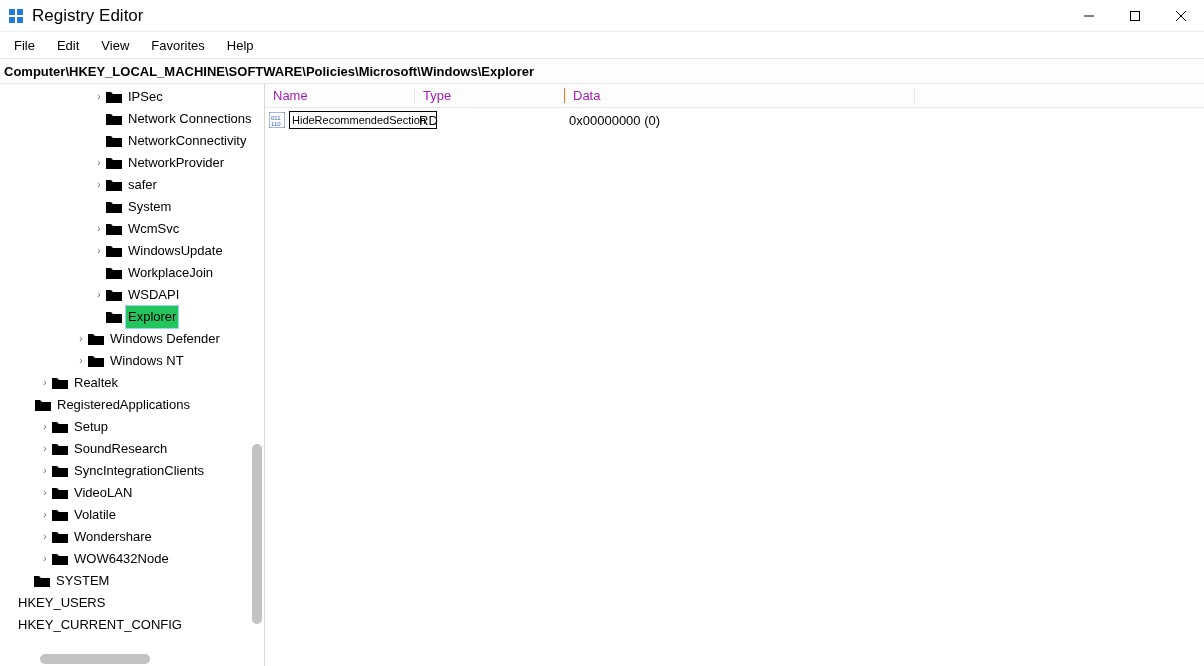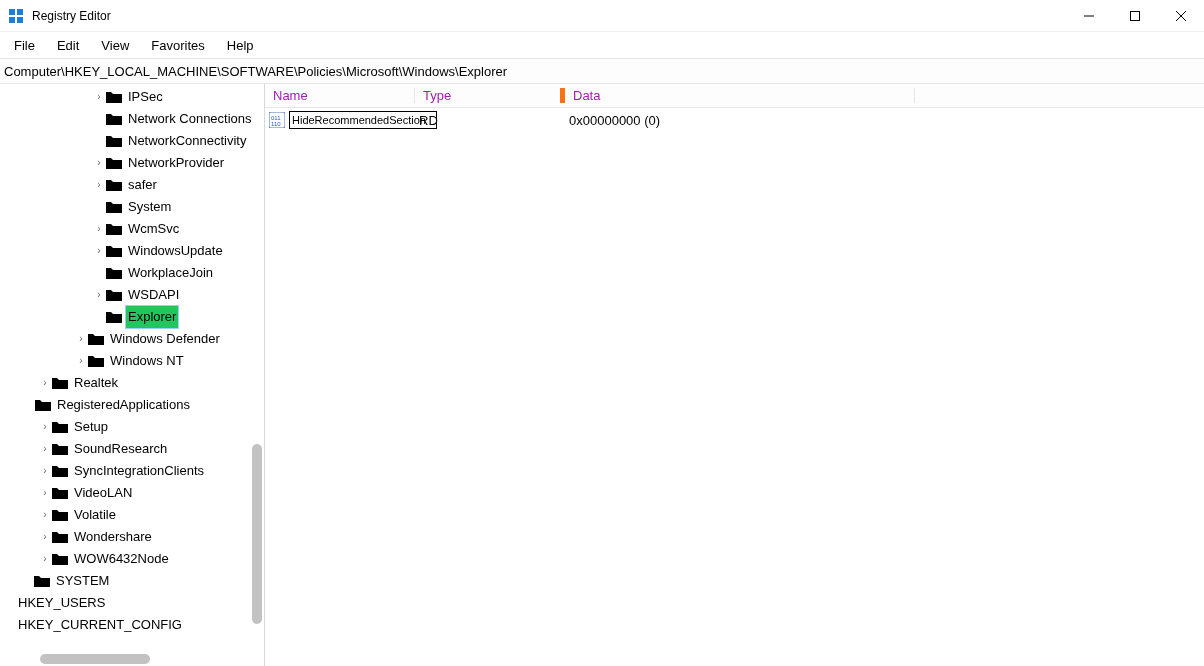--- a/index.html
+++ b/index.html
@@ -20,21 +20,21 @@
     height: 32px;
     display: flex;
     align-items: center;
     padding-left: 8px;
     border-bottom: 1px solid #f0f0f0;
   }
   .titlebar .app-icon {
     width: 16px; height: 16px;
     margin-right: 8px;
   }
-  .titlebar .title { font-size: 12px; }
+  .titlebar .title { font-size: 17px; }
   .titlebar .spacer { flex: 1; }
   .win-controls { display: flex; }
   .win-btn {
     width: 46px; height: 32px;
     display: flex; align-items: center; justify-content: center;
     font-size: 14px;
   }
   .win-btn svg { stroke: #000; stroke-width: 1; fill: none; }
   
   .menubar {
@@ -51,20 +51,21 @@
   
   .addressbar {
     height: 26px;
     display: flex;
     align-items: center;
     padding: 0 4px;
     border-top: 1px solid #e5e5e5;
     border-bottom: 1px solid #e5e5e5;
     font-size: 13px;
     background: #fdfdfd;
+    font-weight: bold;
   }
   
   .main {
     flex: 1;
     display: flex;
     min-height: 0;
   }
   .tree-pane {
     width: 265px;
     border-right: 1px solid #d8d8d8;
@@ -118,21 +119,21 @@
     height: 24px;
     display: flex;
     align-items: center;
     border-bottom: 1px solid #e5e5e5;
     font-size: 13px;
     color: #a21caf;
     background: #fdfdfd;
   }
   .col { padding-left: 8px; }
   .col-name { width: 150px; border-right: 1px solid #e5e5e5; }
-  .col-type { width: 150px; border-right: 5px solid #f97316; }
+  .col-type { width: 150px; border-right: 1px solid #f97316; }
   .col-data { width: 350px; border-right: 1px solid #e5e5e5; }
   .list-body { flex: 1; overflow: auto; }
   .list-row {
     height: 24px;
     display: flex;
     align-items: center;
     font-size: 13px;
     padding-left: 4px;
   }
   .val-icon {

